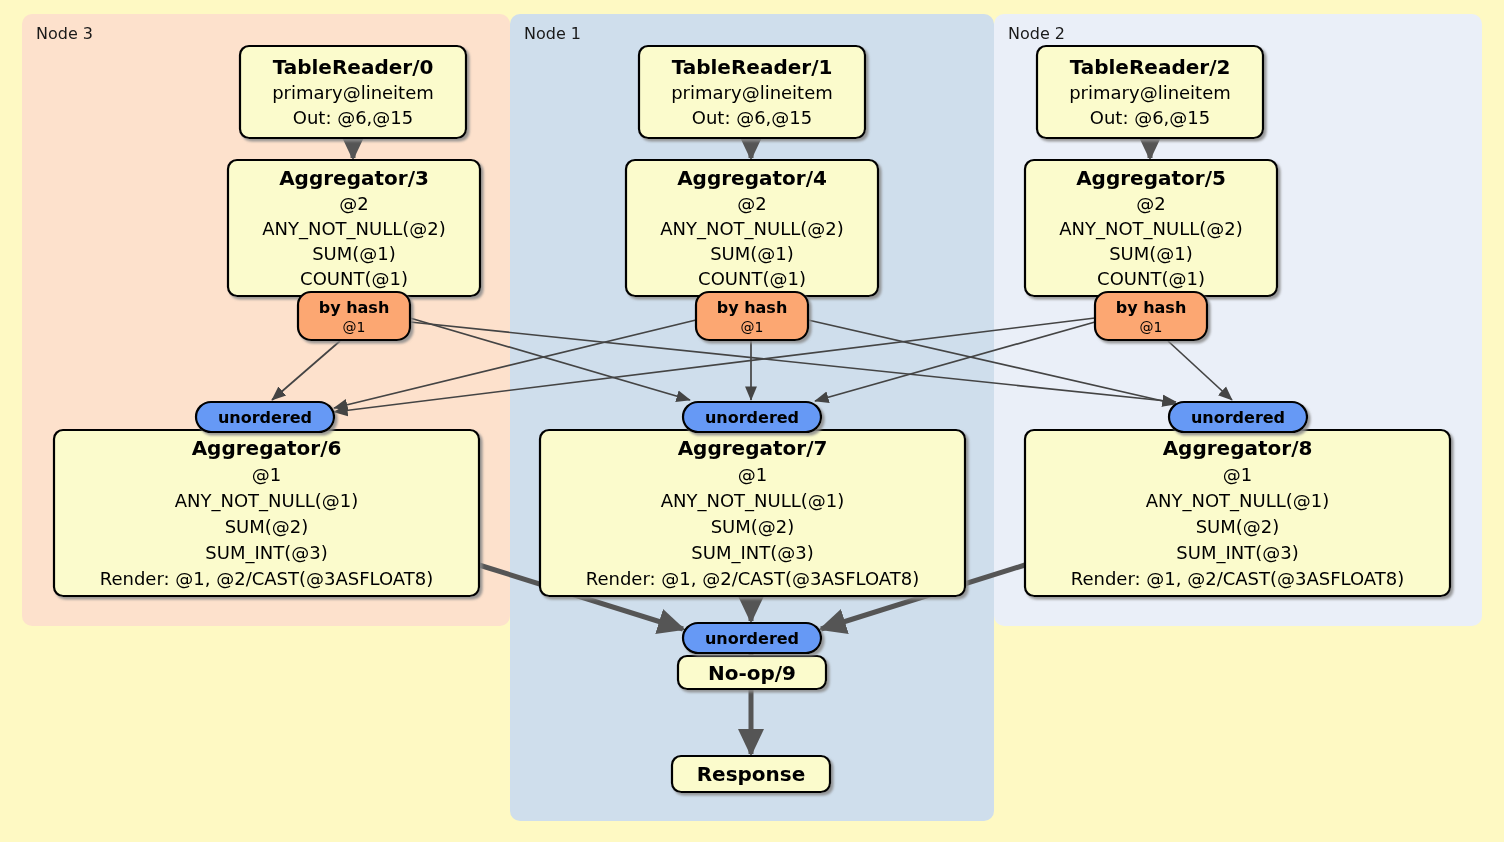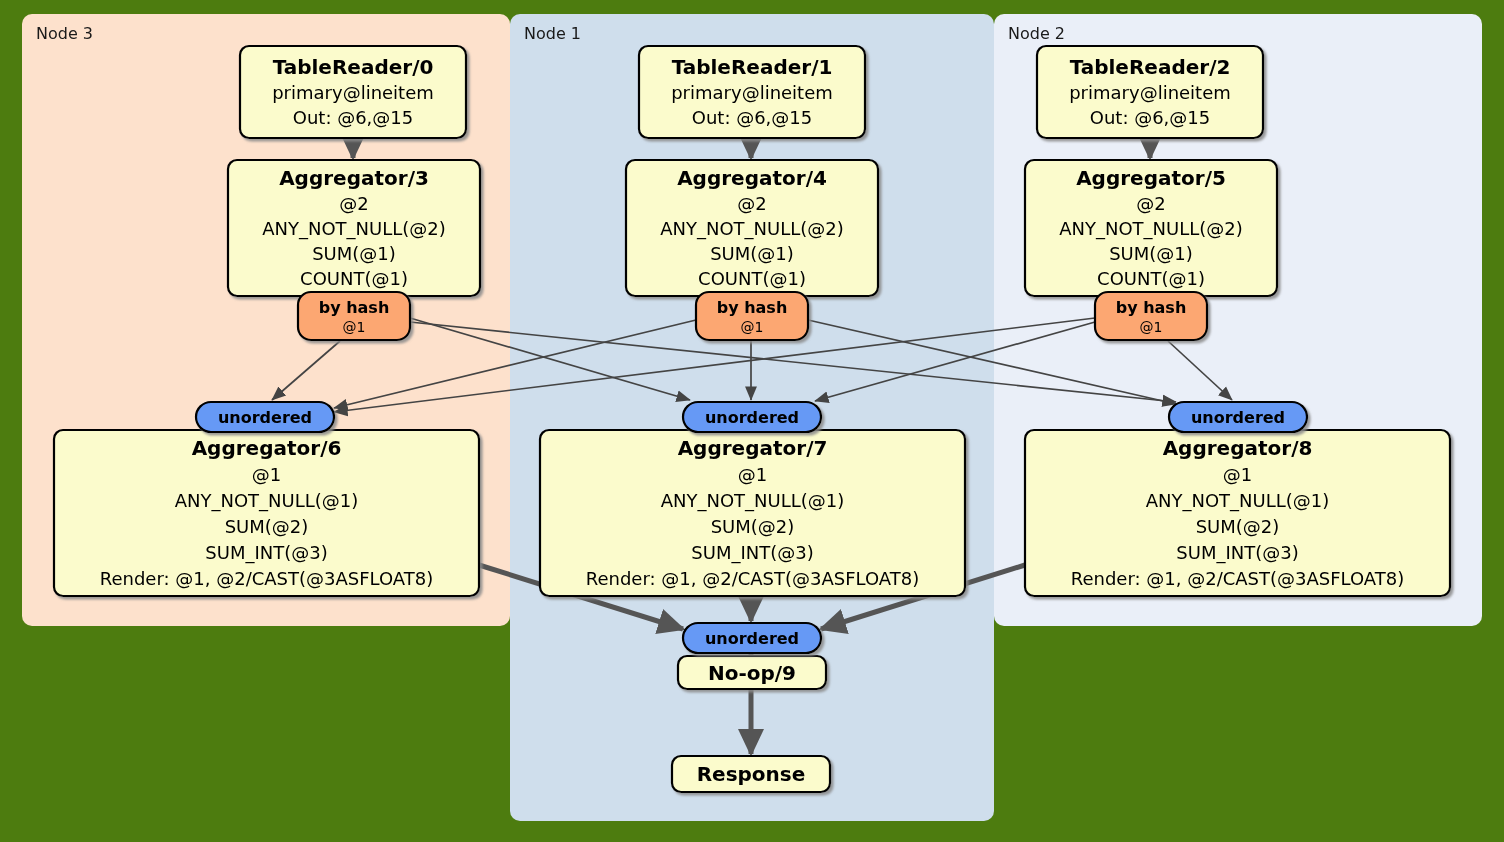--- a/index.html
+++ b/index.html
@@ -1,17 +1,17 @@
 <!DOCTYPE html>
 <html><head>
 <meta charset="utf-8">
 <style>
   html,body{margin:0;padding:0;background:#ffffff;}
   body{font-family:"DejaVu Sans","Liberation Sans",sans-serif;}
-  #stage{position:relative;width:1504px;height:842px;background:#4d7c0f;overflow:hidden;}
+  #stage{position:relative;width:1504px;height:842px;background:#fef9c3;overflow:hidden;}
   svg#diagram{position:absolute;left:0;top:0;width:1504px;height:842px;}
   .node-panel{stroke:none;}
   .panel-label{font-family:"DejaVu Sans","Liberation Sans",sans-serif;font-size:16px;fill:#1a1a1a;}
   .proc-box{fill:#FBFBCC;stroke:#000000;stroke-width:2.2;}
   .pill-hash{fill:#FCA772;stroke:#000000;stroke-width:2.2;}
   .pill-unordered{fill:#6699F5;stroke:#000000;stroke-width:2.2;}
   .t{font-family:"DejaVu Sans","Liberation Sans",sans-serif;fill:#000000;text-anchor:middle;dominant-baseline:alphabetic;}
   .t-title{font-size:20px;font-weight:bold;}
   .t-body{font-size:18px;}
   .t-pillbold{font-size:16px;font-weight:bold;}

